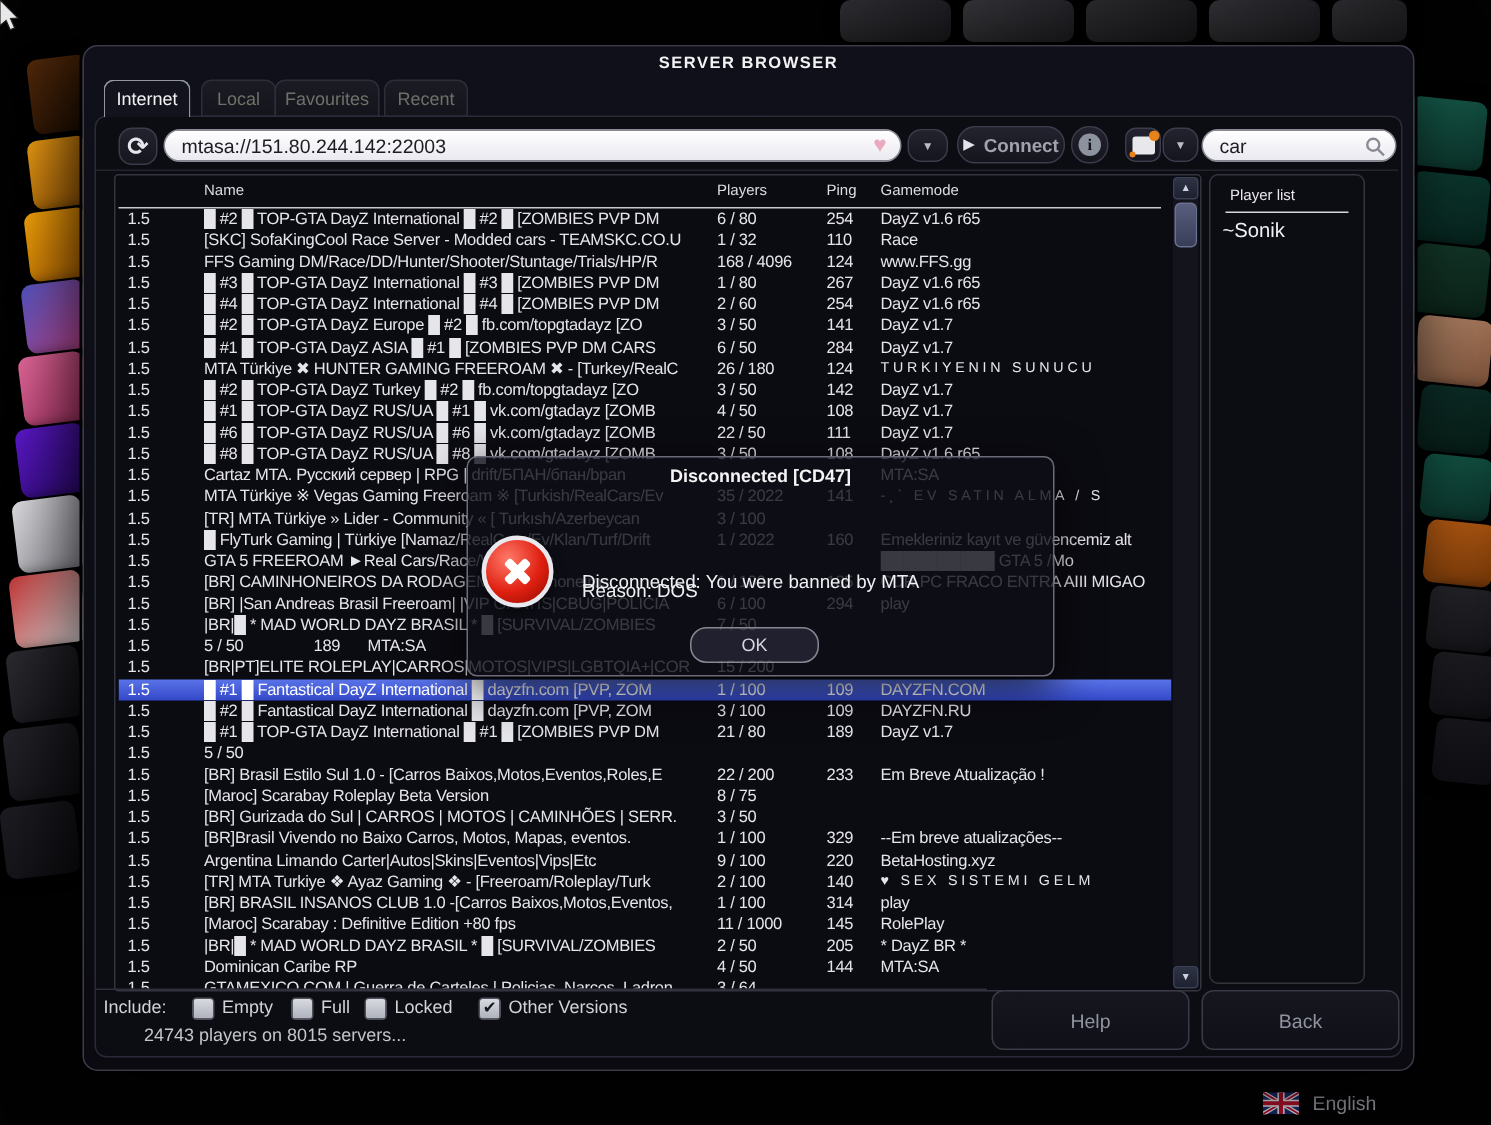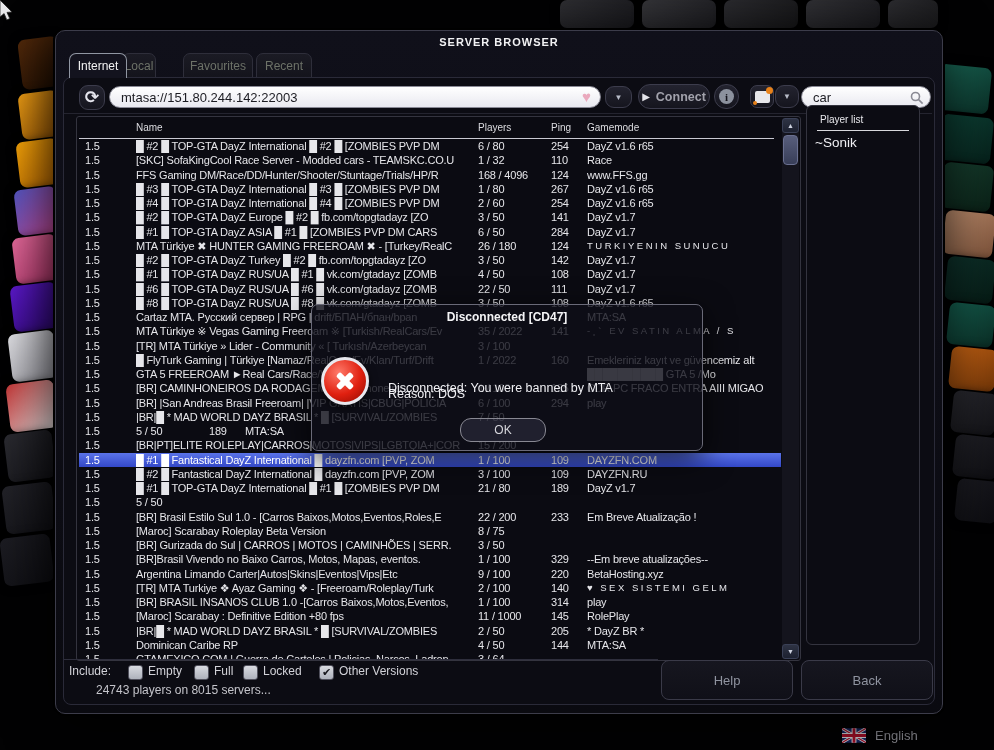--- a/index.html
+++ b/index.html
@@ -44,21 +44,21 @@
   .c-gamemode{flex:1;padding-left:0;}
   .c-gamemode.wide{letter-spacing:2.5px;font-size:9.5px;}
   
   #scrollbar{position:absolute;top:1px;right:1px;bottom:1px;width:17px;background:#14141d;border-radius:2px;}
   .scr-btn{position:absolute;left:0;width:17px;height:15px;background:linear-gradient(#2e3344,#1d2130);
            border:1px solid #3a4056;box-sizing:border-box;border-radius:3px;color:#cfd3e0;font-size:7px;
            display:flex;align-items:center;justify-content:center;}
   #scroll-thumb{position:absolute;left:1px;top:17px;width:15px;height:30px;border-radius:4px;
                 background:linear-gradient(#585e7c,#383e58);border:1px solid #6a7090;box-sizing:border-box;}
   
-  #player-panel{position:absolute;left:750px;top:74px;width:114px;height:540px;background:#0c0c13;
+  #player-panel{position:absolute;left:750px;top:85px;width:104px;height:540px;background:#0c0c13;
                 border:1px solid #34343f;border-radius:6px;box-sizing:border-box;}
   
   #bottom-sep{position:absolute;left:8px;top:628px;width:594px;height:1px;background:#2e2e3c;}
   .cb{position:absolute;top:634px;width:13px;height:13px;background:linear-gradient(#d8dae0,#aeb2bc);
       border:1px solid #50505c;border-radius:3px;font-size:11px;line-height:12px;text-align:center;
       color:#16161c;font-weight:bold;}
   .cb-label{position:absolute;top:633px;font-size:12px;color:#d2d2d8;}
   .bigbtn{position:absolute;top:629px;width:130px;height:38px;border:1px solid #3a3a48;border-radius:8px;
           background:linear-gradient(#16161f,#101018);color:#9094a0;font-size:13px;
           display:flex;align-items:center;justify-content:center;}
@@ -115,21 +115,21 @@
     </div>
 
 <svg id="cursor" width="18" height="22">
   <polygon points="0,0 12,12 7,12.4 9.8,18.6 6.8,19.9 4.1,13.6 0,17" fill="#e8e8ea" stroke="#222" stroke-width="0.8"></polygon>
 </svg>
 
 <div id="window">
   <div id="win-title">SERVER BROWSER</div>
 
   <div class="tab active" style="left:13px;width:58px;">Internet</div>
-  <div class="tab inactive" style="left:66px;width:34px;">Local</div>
+  <div class="tab inactive" style="left:78px;width:50px;">Local</div>
   <div class="tab inactive" style="left:127px;width:70px;">Favourites</div>
   <div class="tab inactive" style="left:200px;width:56px;">Recent</div>
 
   <div id="inner-frame"></div>
   <div id="toolbar-sep"></div>
 
   <div class="toolbtn" style="left:23px;top:54px;width:26px;height:25px;border-radius:9px;font-size:17px;font-weight:bold;color:#e6e6ee;">
     <span>⟳</span>
   </div>
   <div class="whitefield" style="left:53px;top:55px;width:492px;height:22px;">

